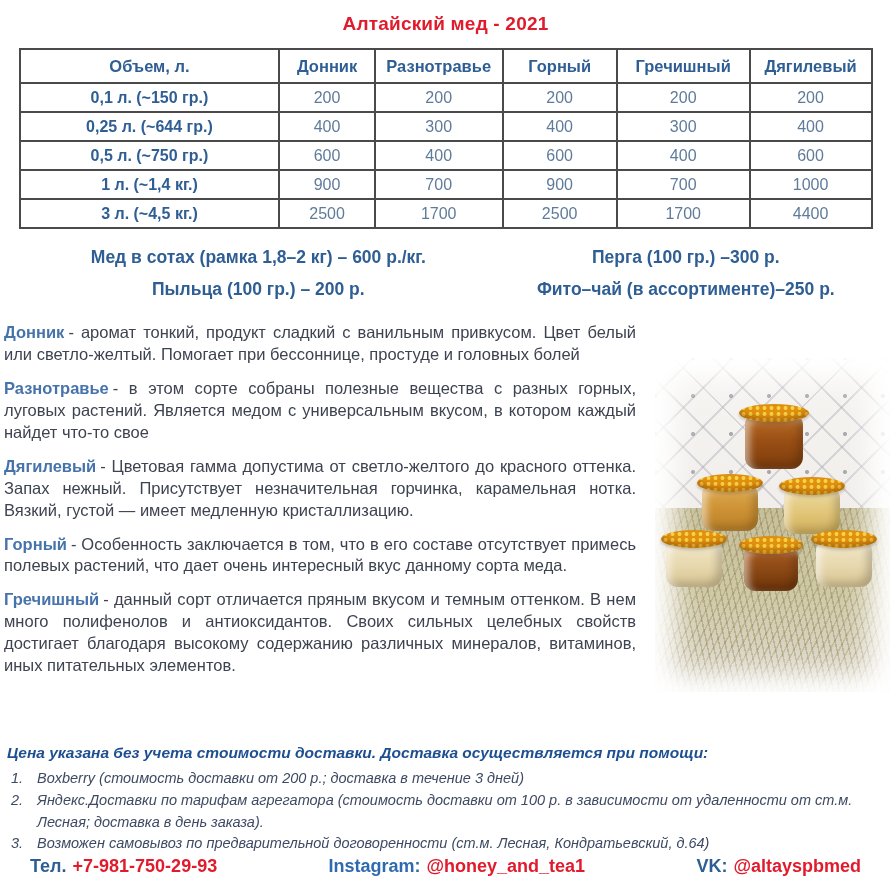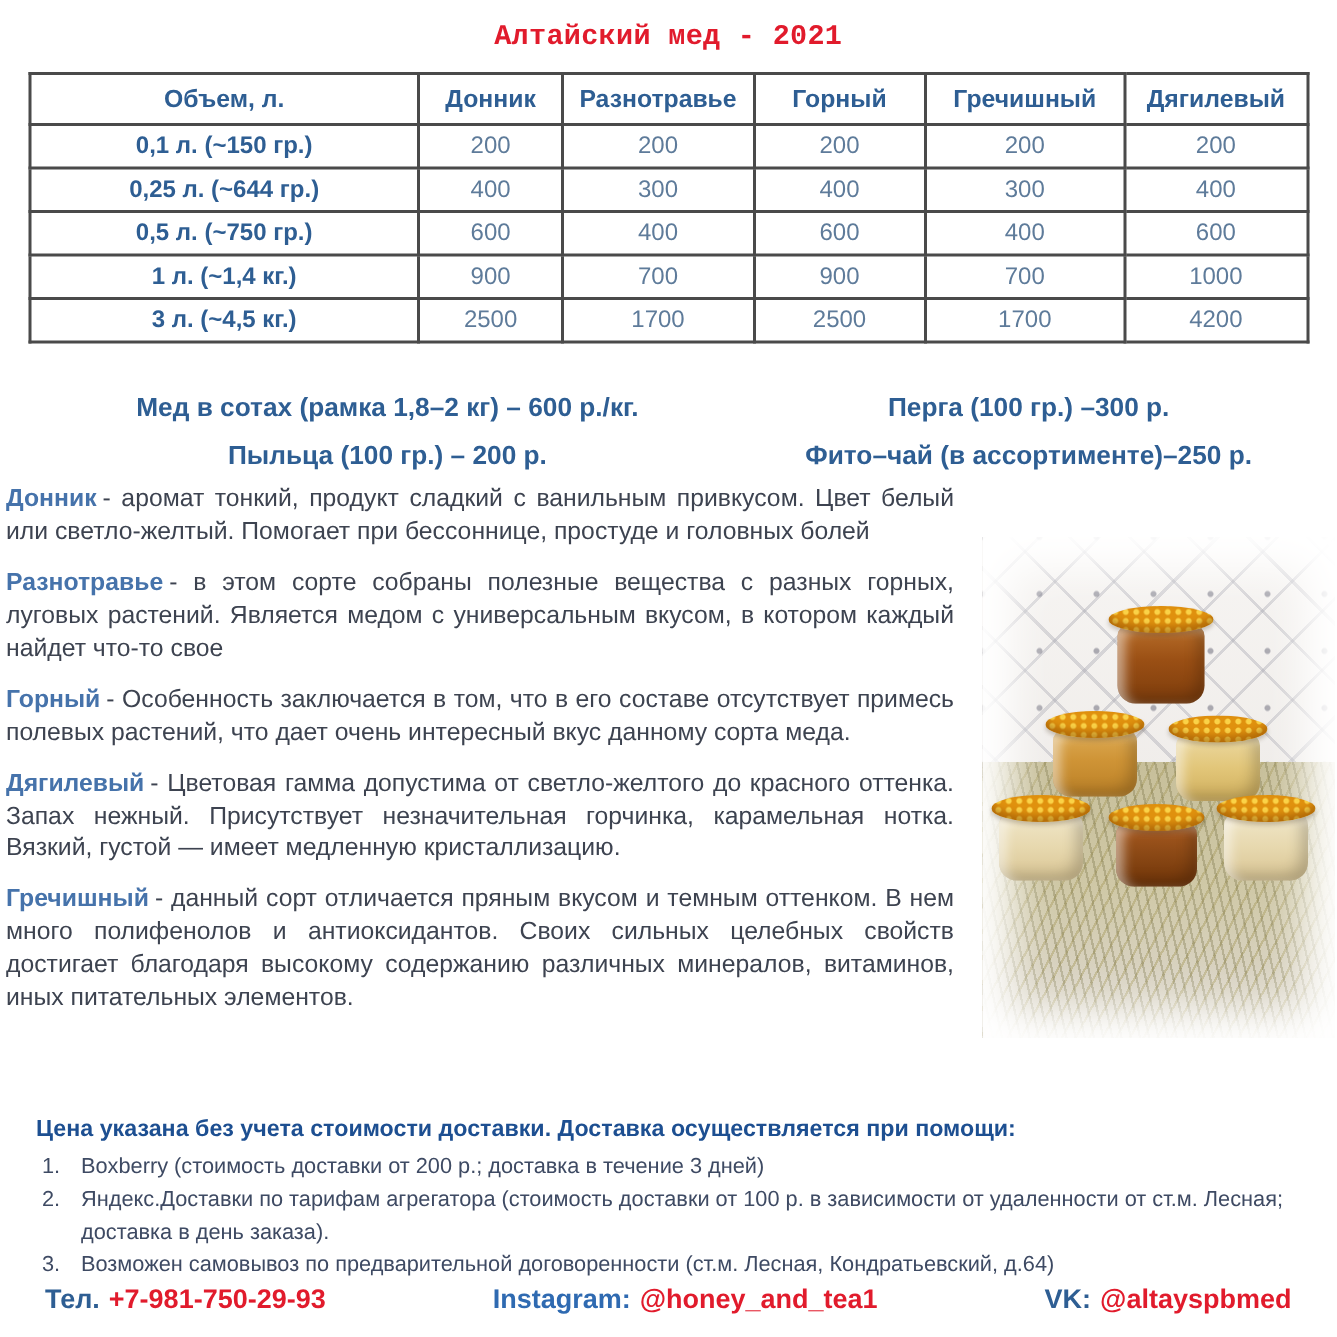--- a/index.html
+++ b/index.html
@@ -10,21 +10,20 @@
     position:relative; overflow:hidden;
     color:#3d4350;
   }
   .page { width:891px; height:891px; position:relative; background:#fff; }
 
   
   .title {
     text-align:center; padding-top:13px;
     font-size:19px; font-weight:bold; color:#e11b2c;
     letter-spacing:.2px;
-    font-family:Liberation Mono, monospace;
   }
 
   
   table.price {
     width:854px; margin:13px auto 0 auto;
     border-collapse:collapse; table-layout:fixed;
   }
   table.price th, table.price td {
     border:2px solid #4a4a4a;
     text-align:center; vertical-align:middle;
@@ -33,21 +32,21 @@
     height:34px; font-size:16.5px; font-weight:bold; color:#2e5e93;
   }
   table.price td { height:29px; font-size:16px; }
   table.price td.vol { font-weight:bold; color:#2e5e93; }
   table.price td.num { color:#5e7b9a; font-weight:normal;margin-left:32px; }
   col.c0{width:30.5%} col.c1{width:11.2%} col.c2{width:15%}
   col.c3{width:13.4%} col.c4{width:15.6%} col.c5{width:14.3%}
 
   
   .extras {
-    display:flex; margin-top:26px; font-weight:bold;
+    display:flex; margin-top:12px; font-weight:bold;
     font-size:17.5px; color:#2e5e93;padding-left:36px;
   }
   .extras .col { text-align:center; line-height:1.85; }
   .extras .col.left  { width:52%; }
   .extras .col.right { width:48%; }
 
   
   .descriptions {
     position:absolute; left:4px; top:322px; width:632px;
   }
@@ -94,21 +93,21 @@
   .jar.gold  .body { background:linear-gradient(180deg,#ddab55,#cf9436 45%,#b97f26); }
   .jar.pale  .body { background:linear-gradient(180deg,#ecd9a2,#e2c679 50%,#cfae5c); }
   .jar.cream .body { background:linear-gradient(180deg,#f0e6c8,#e7d8ae 50%,#d8c493); }
   .jar.red   .body { background:linear-gradient(180deg,#a95a20,#8d4a16 45%,#6f3408); }
   .vignette {
     position:absolute; inset:0; pointer-events:none;
     box-shadow: inset 0 0 28px 20px #ffffff;
   }
 
   
-  .delivery { position:absolute; left:24px; top:744px; width:850px; }
+  .delivery { position:absolute; left:7px; top:744px; width:850px;font-style:italic; }
   .delivery .head {
     font-size:15.5px; font-weight:bold; color:#1d4f91; margin-bottom:6px;
   }
   .delivery ol { list-style:none; counter-reset:n; }
   .delivery li {
     counter-increment:n; position:relative;
     padding-left:30px; font-size:14.5px; line-height:1.5; color:#3e4a63;
   }
   .delivery li::before {
     content:counter(n)"."; position:absolute; left:4px; color:#3e4a63;
@@ -182,41 +181,41 @@
         <td class="num">900</td>
         <td class="num">700</td>
         <td class="num">1000</td>
       </tr>
       <tr>
         <td class="vol">3 л. (~4,5 кг.)</td>
         <td class="num">2500</td>
         <td class="num">1700</td>
         <td class="num">2500</td>
         <td class="num">1700</td>
-        <td class="num">4200</td>
+        <td class="num">4400</td>
       </tr>
     </tbody>
   </table>
 
   <div class="extras">
     <div class="col left">
       <div>Мед в сотах (рамка 1,8–2 кг) – 600 р./кг.</div>
       <div>Пыльца (100 гр.) – 200 р.</div>
     </div>
     <div class="col right">
       <div>Перга (100 гр.) –300 р.</div>
       <div>Фито–чай (в ассортименте)–250  р.</div>
     </div>
   </div>
 
   <div class="descriptions">
     <p><span class="variety">Донник</span><span>-  аромат тонкий, продукт сладкий с ванильным привкусом. Цвет белый или светло-желтый. Помогает при бессоннице, простуде и головных болей</span></p>
     <p><span class="variety">Разнотравье</span><span>-  в этом сорте собраны полезные вещества с разных горных, луговых растений. Является медом с универсальным вкусом, в котором каждый найдет что-то свое</span></p>
+    <p><span class="variety">Дягилевый</span><span>-  Цветовая гамма допустима от светло-желтого до красного оттенка. Запах нежный. Присутствует незначительная горчинка, карамельная нотка. Вязкий, густой — имеет медленную кристаллизацию.</span></p>
     <p><span class="variety">Горный</span><span>-  Особенность заключается в том, что в его составе отсутствует примесь полевых растений, что дает очень интересный вкус данному сорта меда.</span></p>
-    <p><span class="variety">Дягилевый</span><span>-  Цветовая гамма допустима от светло-желтого до красного оттенка. Запах нежный. Присутствует незначительная горчинка, карамельная нотка. Вязкий, густой — имеет медленную кристаллизацию.</span></p>
     <p><span class="variety">Гречишный</span><span>-  данный сорт отличается пряным вкусом и темным оттенком. В нем много полифенолов и антиоксидантов. Своих сильных целебных свойств достигает благодаря высокому содержанию различных минералов, витаминов, иных питательных элементов.</span></p>
   </div>
 
   <div class="photo">
     <div class="quilt"></div>
     <div class="hay"></div>
 
     <div class="jar dark" style="left:84px; top:46px; width:70px; z-index:1;">
       <div class="lid"></div>
         <div class="body" style="height:52px;"></div>

